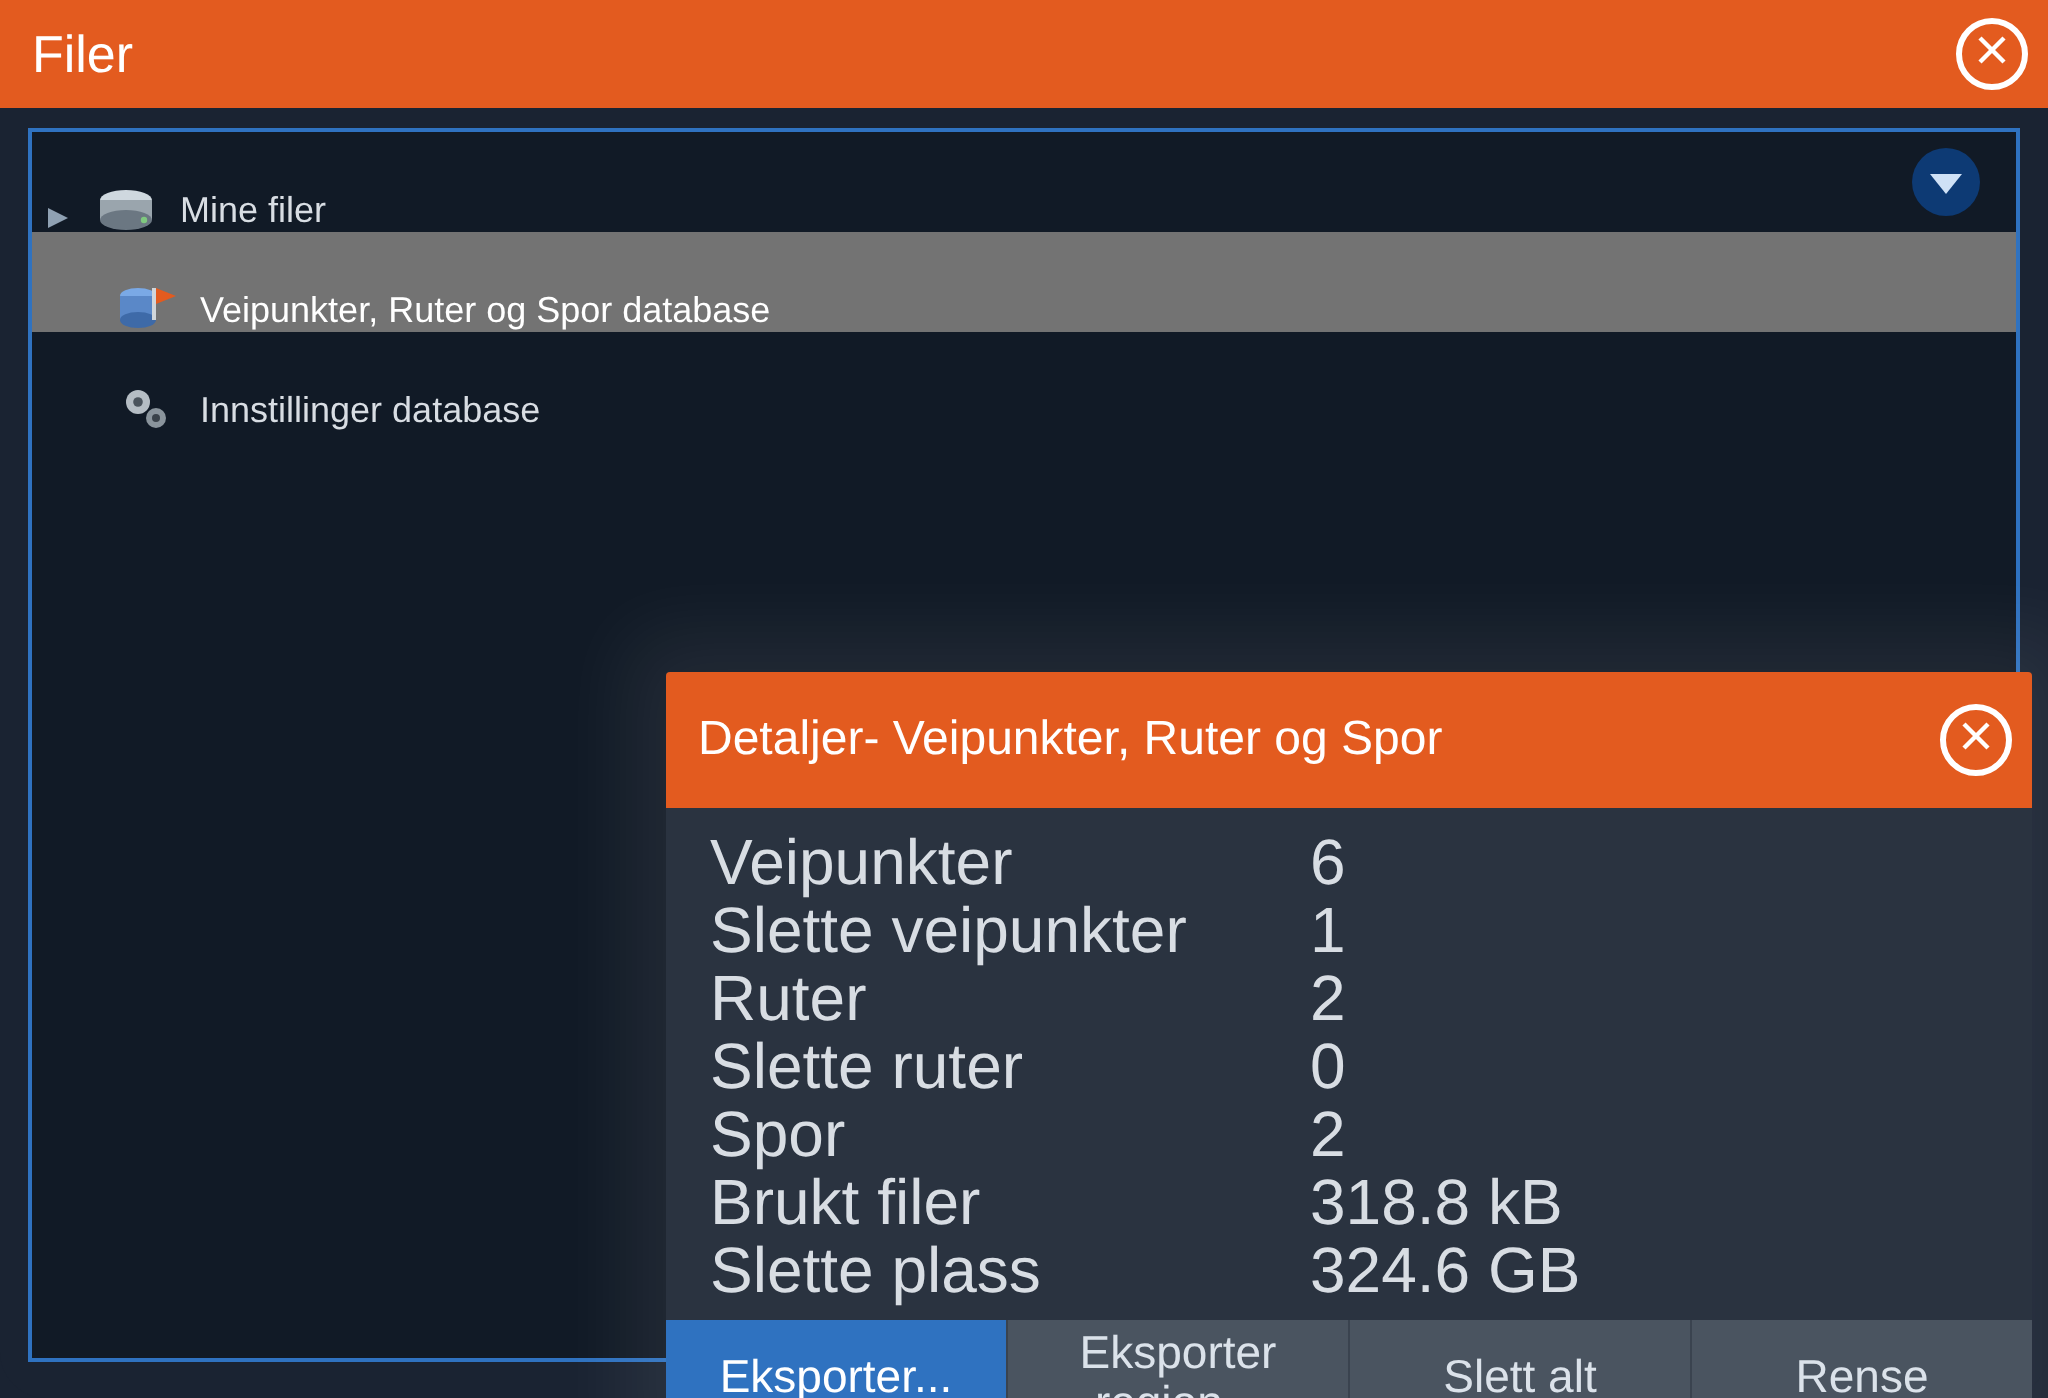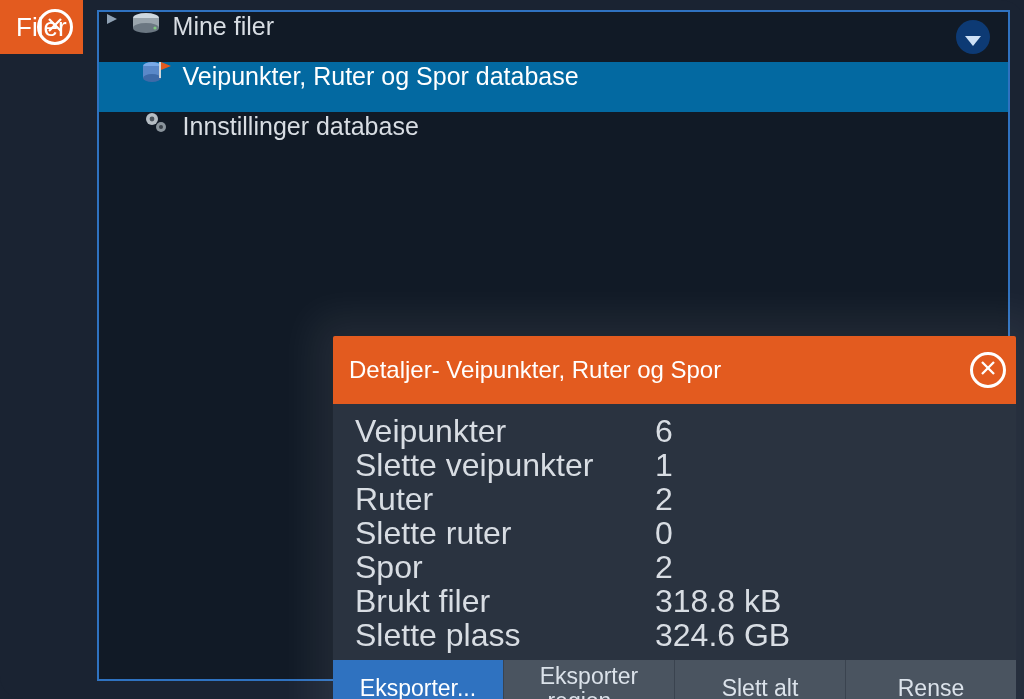--- a/index.html
+++ b/index.html
@@ -12,21 +12,21 @@
       color: #d8dde3;
       overflow: hidden;
       position: relative;
     }
 
     
     .panel {
       position: absolute;
       inset: 0;
       display: flex;
-      flex-direction: row;
+      flex-direction: column;
       background: #1a2332;
       border-radius: 23px;
     }
 
     .titlebar {
       height: 54px;
       background: #e35b1f;
       display: flex;
       align-items: center;
       padding: 0 16px;
@@ -51,29 +51,29 @@
       margin: 10px 14px 18px 14px;
       border: 2px solid #2f72c0;
       background: #111a26;
       flex: 1;
       position: relative;
     }
 
     .tree-row {
       height: 50px;
       display: flex;
-      align-items: flex-start;
+      align-items: flex-end;
       gap: 12px;
       padding-left: 6px;
-      font-size: 25px;
+      font-size: 18px;
       cursor: pointer;
       position: relative;
     }
     .tree-row.child { padding-left: 42px; }
-    .tree-row.selected { background: #0369a1; color: #ffffff; }
+    .tree-row.selected { background: #737373; color: #ffffff; }
 
     .tree-row .expander {
       width: 14px; height: 14px;
       display: flex; align-items: center; justify-content: center;
       color: #8fa1b3;
     }
     .tree-row .expander svg { width: 10px; height: 10px; fill: #8fa1b3; }
 
     .tree-icon { width: 30px; height: 22px; display:flex; align-items:center; justify-content:center; }
 

